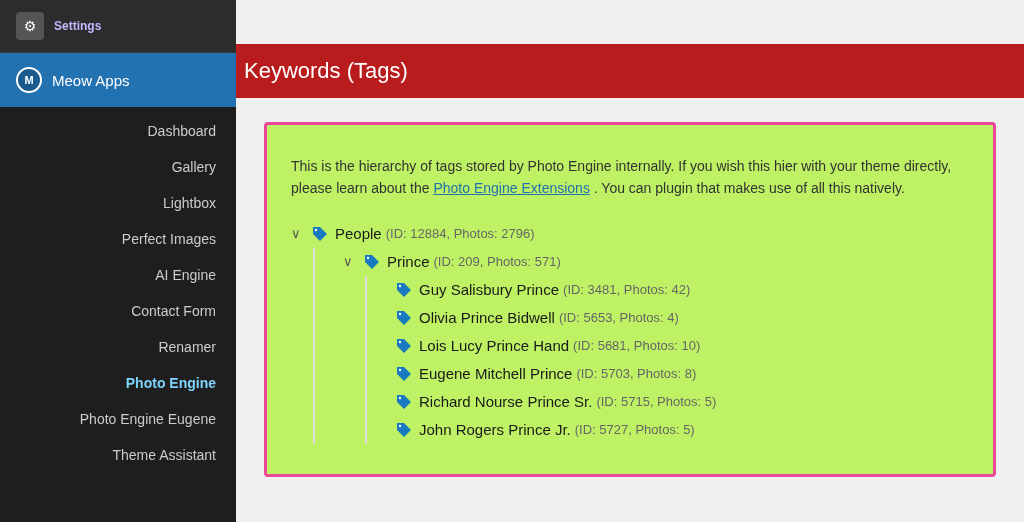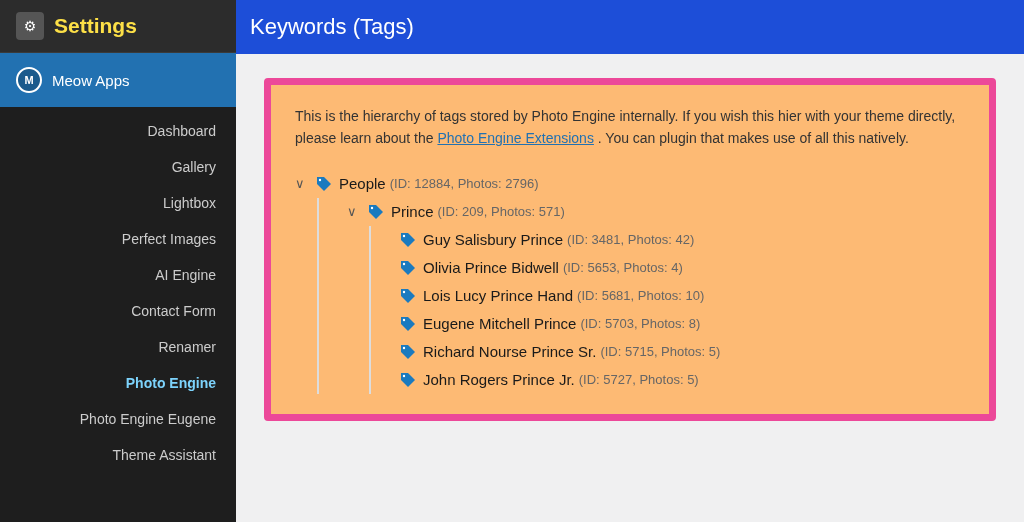--- a/index.html
+++ b/index.html
@@ -30,23 +30,23 @@
       height: 28px;
       background: #555;
       border-radius: 4px;
       display: flex; align-items: center; justify-content: center;
       margin-right: 10px;
       font-size: 14px;
       color: #fff;
     }
 
     .sidebar-header-title {
-      font-size: 21px;
+      font-size: 12px;
       font-weight: 600;
-      color: #fde047;
+      color: #c4b5fd;
     }
 
     .meow-apps-item {
       display: flex;
       align-items: center;
       padding: 14px 16px;
       background: #2271b1;
       cursor: pointer;
     }
 
@@ -91,43 +91,44 @@
 
     
     #main {
       flex: 1;
       display: flex;
       flex-direction: column;
       overflow: hidden;
     }
 
     .page-header {
-      background: #1d4ed8;
-      padding: 14px 14px;
-      color: #fff;
+      background: #b91c1c;
+      padding: 14px 8px;
+      color: #fff;
+      margin-top: 44px;
     }
 
     .page-title {
       font-size: 22px;
       font-weight: 400;
       color: #fff;
     }
 
     .content-area {
       padding: 24px 28px;
       overflow-y: auto;
       flex: 1;
       background: #f0f0f1;
     }
 
     .content-card {
-      background: #fdba74;
-      border: 7px solid #ec4899;
+      background: #bef264;
+      border: 3px solid #ec4899;
       border-radius: 4px;
-      padding: 20px 24px;
+      padding: 30px 24px;
     }
 
     .description-text {
       font-size: 14px;
       color: #333;
       line-height: 1.6;
       margin-bottom: 20px;
     }
 
     .description-text a {

